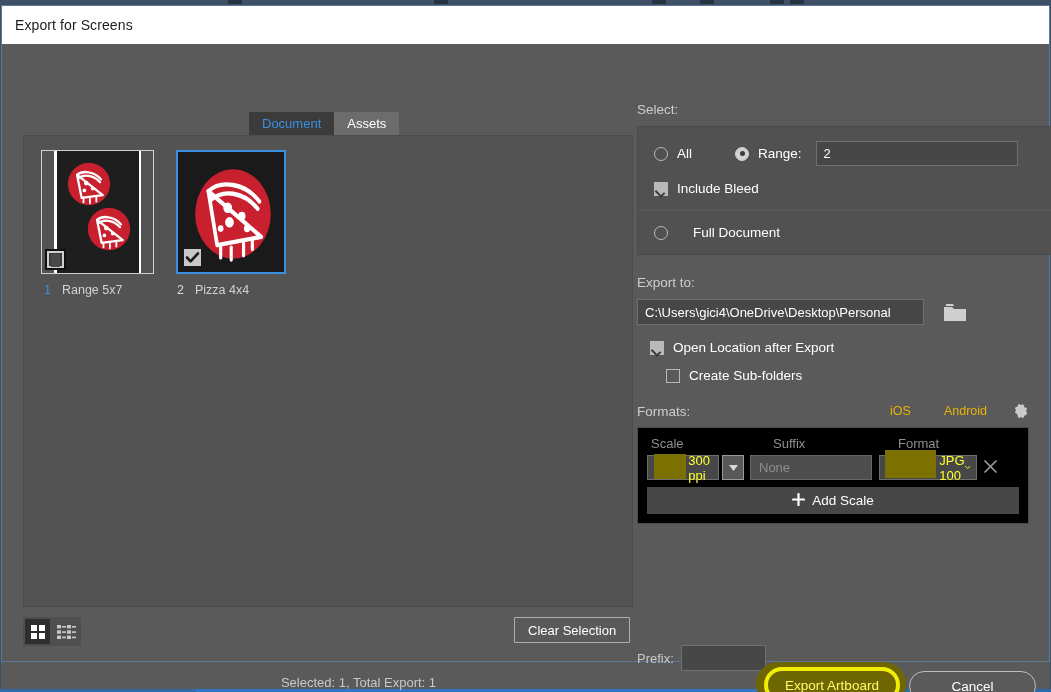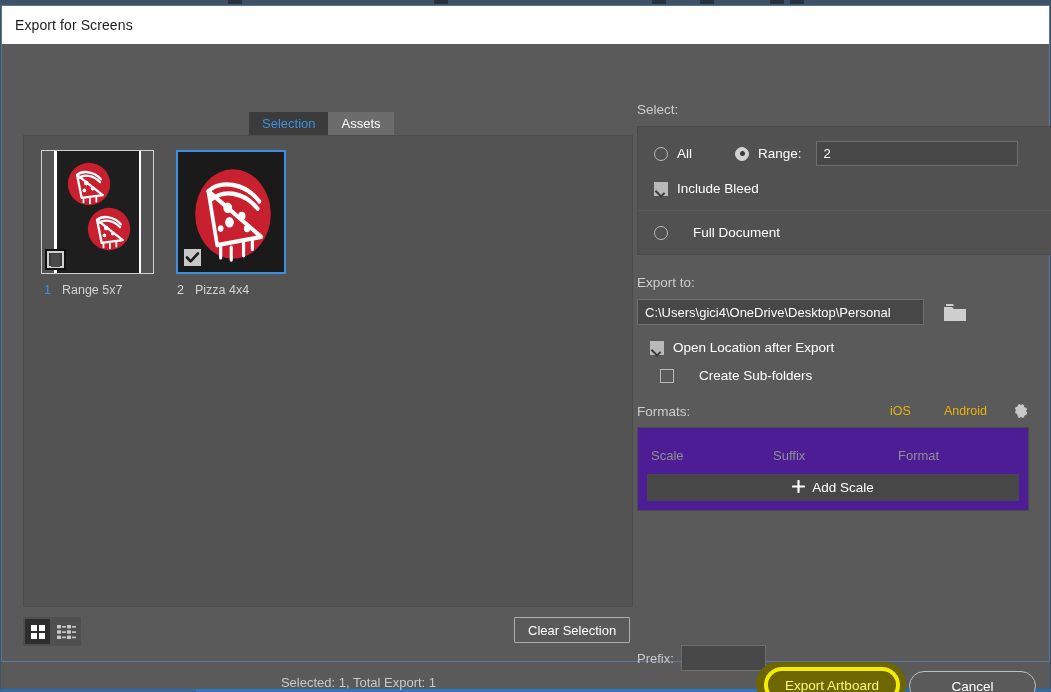--- a/index.html
+++ b/index.html
@@ -251,22 +251,22 @@
     height: 25px;
     color: #ffffff; font-size: 13px;
     padding: 0 7px;
     display: flex; align-items: center;
     overflow: hidden; white-space: nowrap;
   }
   .divider { height: 1px; background: #5c5c5c; }
 
   
   #formats-box {
-    background: #4c1d95; border: 1px solid #4a4a4a;
-    padding: 20px 9px 9px 9px;
+    background: #000000; border: 1px solid #4a4a4a;
+    padding: 8px 9px 9px 9px;
   }
   .fmt-head {
     display: flex; font-size: 13px; color: #8f8f8f;
     padding: 0 0 4px 0;
   }
   .fmt-head .c1 { width: 92px; padding-left: 4px; }
   .fmt-head .c2 { width: 125px; padding-left: 6px; margin-left: 28px; }
   .fmt-head .c3 { flex: 1; padding-left: 6px; }
   .fmt-row { display: flex; align-items: center; gap: 0; }
 
@@ -389,21 +389,21 @@
 
     <div id="titlebar">
       <span class="title">Export for Screens</span>
     </div>
 
     <div id="dialog-body">
 
       <div id="left-pane">
 
         <div id="tabstrip">
-          <div class="tab active">Selection</div>
+          <div class="tab active">Document</div>
           <div class="tab">Assets</div>
         </div>
 
         <div id="artboard-panel">
           <div id="artboard-grid">
 
             <div class="ab-cell unselected">
               <div class="ab-thumb-wrap">
                 <div class="ab1-outer">
                   <div class="ab1-inner">
@@ -574,21 +574,21 @@
                 <path d="M3 1 L10 1 L11 3 L3 3 Z" fill="#cfcfcf"></path>
               </svg>
             </span>
           </div>
 
           <div class="row" style="margin-top:15px;margin-left:13px;">
             <div class="cbx on"></div>
             <span class="ctrl-label">Open Location after Export</span>
           </div>
 
-          <div class="row" style="margin-top:13px;margin-left:23px;gap:16px;">
+          <div class="row" style="margin-top:13px;margin-left:29px;">
             <div class="cbx"></div>
             <span class="ctrl-label">Create Sub-folders</span>
           </div>
         </div>
 
         <div class="row" style="margin-top:20px;margin-left:4px;width:392px;">
           <span class="section-label" style="margin:0;">Formats:</span>
           <span class="fmt-preset" style="margin-left:auto;">iOS</span>
           <span class="fmt-preset" style="margin-left:33px;">Android</span>
           <span style="margin-left:26px;display:flex;">
@@ -599,20 +599,46 @@
           </span>
         </div>
 
         <div id="formats-box" style="margin-left:4px;width:392px;margin-top:8px;">
           <div class="fmt-head">
             <span class="c1">Scale</span>
             <span class="c2">Suffix</span>
             <span class="c3">Format</span>
           </div>
 
+          <div class="fmt-row">
+            <div class="scale-field hl">
+              <span class="hl-bg" style="left:-2px;top:-1px;width:76px;height:25px;"></span>
+              <span class="hl-text">300 ppi</span>
+            </div>
+            <div class="scale-arrow">
+              <svg width="9" height="6" viewBox="0 0 9 6">
+                  <path d="M0 0 L9 0 L4.5 6 Z" fill="#d8d8d8"></path>
+                </svg>
+            </div>
+            <div class="suffix-field">
+              <span>None</span>
+            </div>
+            <div class="format-field hl">
+              <span class="hl-bg" style="left:-3px;top:-4px;width:104px;height:28px;"></span>
+              <span class="hl-text">JPG 100</span>
+              <svg width="11" height="7" viewBox="0 0 11 7">
+                <path d="M1 1 L5.5 5.6 L10 1" fill="none" stroke="#ffff2e" stroke-width="1.8" stroke-linecap="round"></path>
+              </svg>
+            </div>
+            <div class="remove-x">
+              <svg width="13" height="13" viewBox="0 0 13 13">
+                <path d="M1 1 L12 12 M12 1 L1 12" stroke="#9a9a9a" stroke-width="1.7" stroke-linecap="round"></path>
+              </svg>
+            </div>
+          </div>
 
           <div id="add-scale">
             <span>
               <svg width="13" height="13" viewBox="0 0 13 13">
                 <path d="M6.5 1 L6.5 12 M1 6.5 L12 6.5" stroke="#ffffff" stroke-width="2.2" stroke-linecap="round"></path>
               </svg>
             </span>
             <span>Add Scale</span>
           </div>
         </div>

